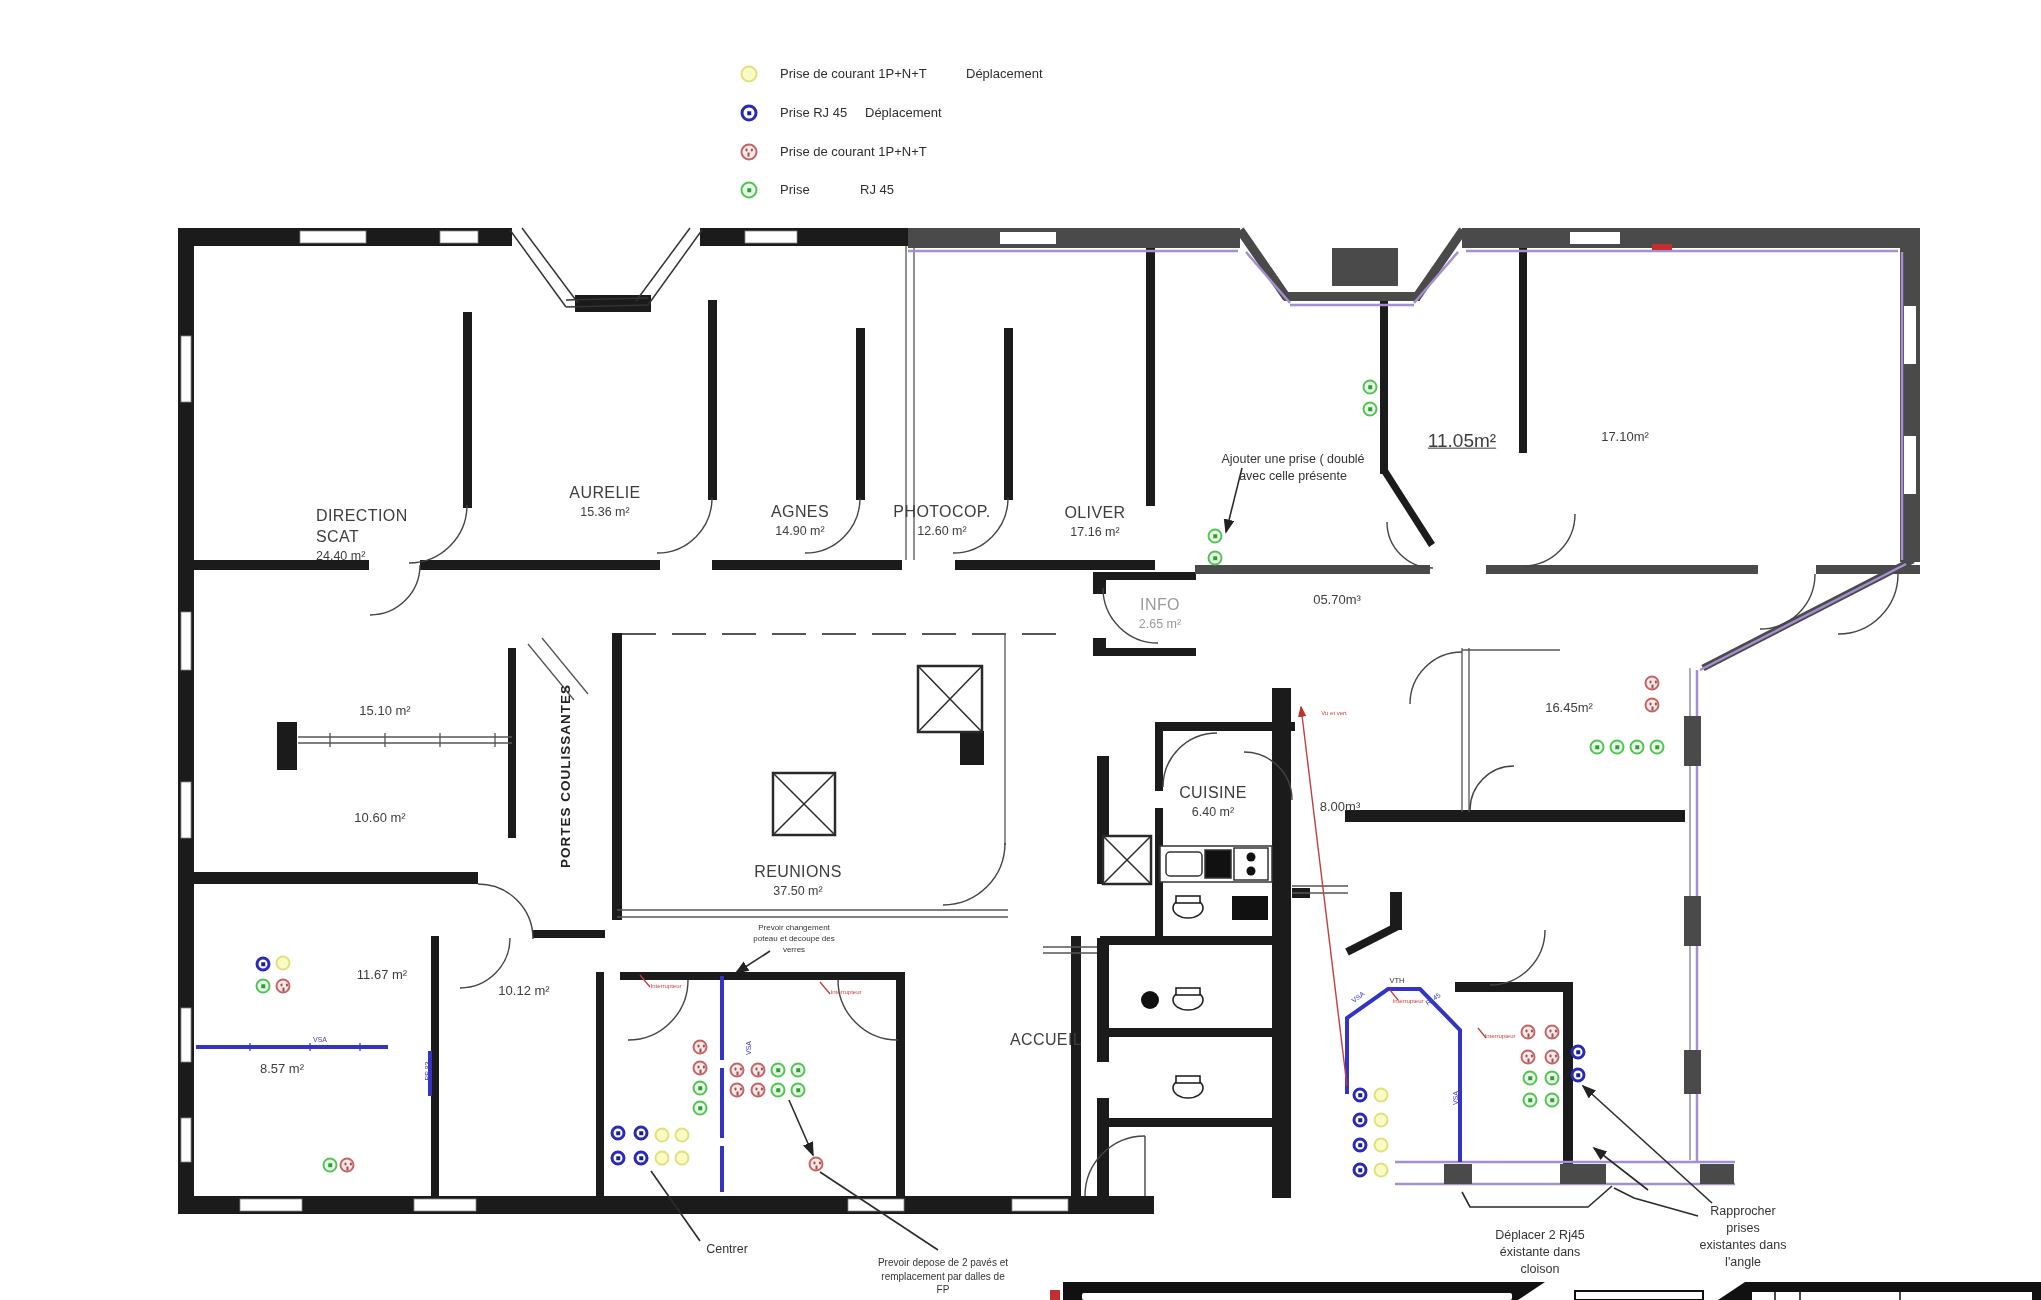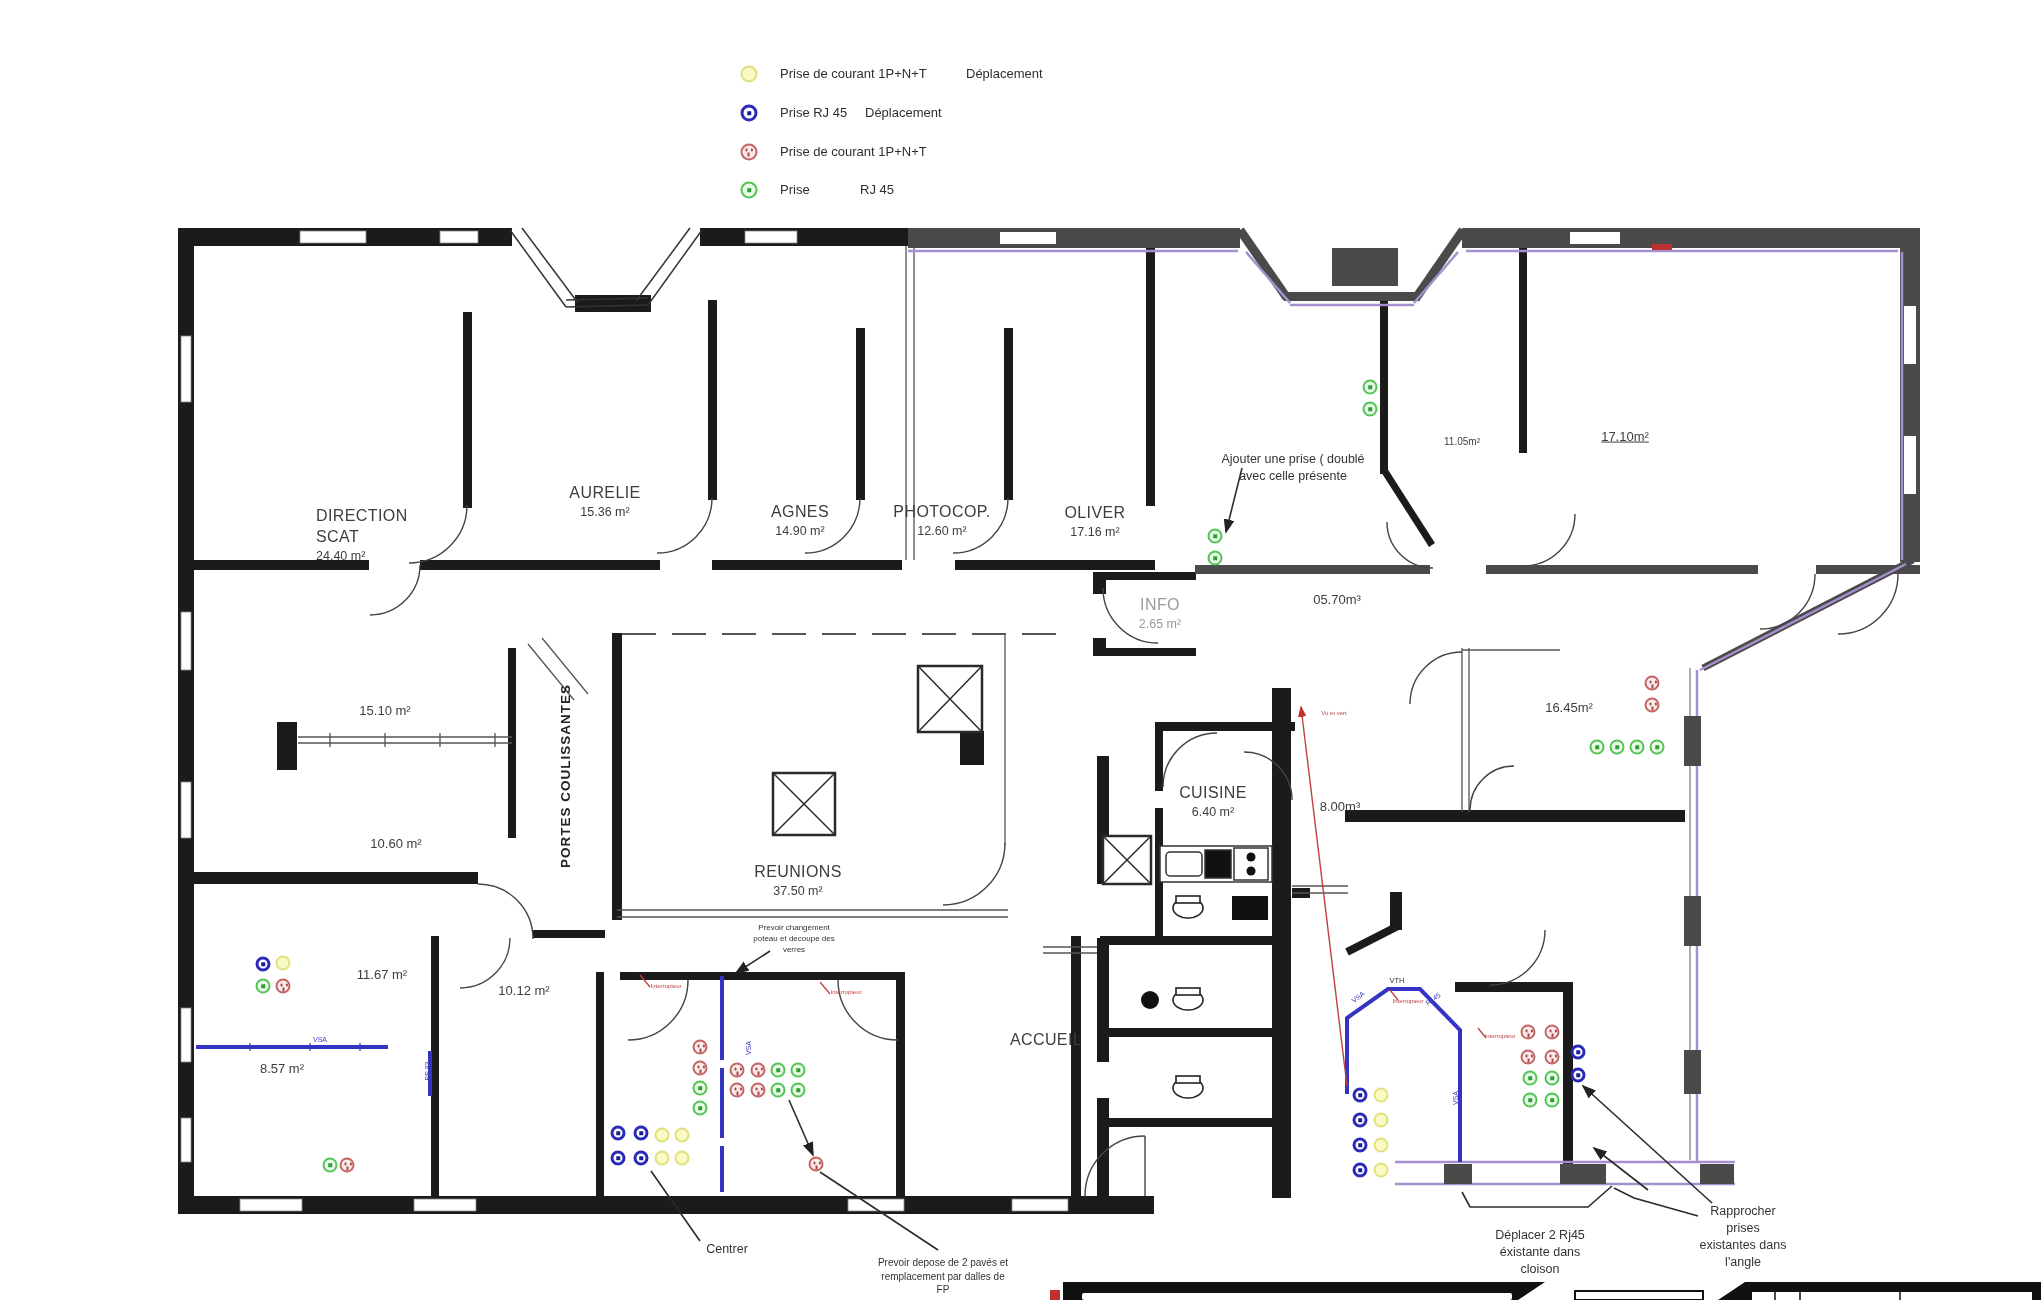--- a/index.html
+++ b/index.html
@@ -330,40 +330,40 @@
       <div class="room-label" style="left: 1213px; top: 802px;">
         <div class="rname">CUISINE</div>
         <div class="rarea">6.40 m²</div>
       </div>
       <div class="room-label" style="left: 1046px; top: 1040px;">
         <div class="rname">ACCUEIL</div>
       </div>
       <div class="room-label" style="left: 385px; top: 711px; text-align: center;">
         <div class="rarea" style="font-size: 13px;">15.10 m²</div>
       </div>
-      <div class="room-label" style="left: 380px; top: 844px; margin-left: 16px;">
+      <div class="room-label" style="left: 380px; top: 818px;">
         <div class="rarea" style="font-size: 13px;">10.60 m²</div>
       </div>
       <div class="room-label" style="left: 382px; top: 975px;">
         <div class="rarea" style="font-size: 13px;">11.67 m²</div>
       </div>
       <div class="room-label" style="left: 524px; top: 991px;">
         <div class="rarea" style="font-size: 13px;">10.12 m²</div>
       </div>
       <div class="room-label" style="left: 282px; top: 1069px;">
         <div class="rarea" style="font-size: 13px;">8.57 m²</div>
       </div>
       <div class="room-label" style="left: 1337px; top: 600px;">
         <div class="rarea" style="font-size: 13px;">05.70m³</div>
       </div>
       <div class="room-label" style="left: 1462px; top: 441px;">
-        <div class="rarea" style="font-size: 10px;">11.05m²</div>
+        <div class="rarea" style="font-size: 19px; text-decoration: underline;">11.05m²</div>
       </div>
       <div class="room-label" style="left: 1625px; top: 437px;">
-        <div class="rarea" style="font-size: 13px; text-decoration: underline;">17.10m²</div>
+        <div class="rarea" style="font-size: 13px;">17.10m²</div>
       </div>
       <div class="room-label" style="left: 1569px; top: 708px;">
         <div class="rarea" style="font-size: 13px;">16.45m²</div>
       </div>
       <div class="room-label" style="left: 1340px; top: 807px;">
         <div class="rarea" style="font-size: 13px;">8.00m³</div>
       </div>
       <div class="annot" style="left: 1293px; top: 468px; font-size: 12.5px;">
         <div>Ajouter une prise ( doublé</div>
         <div>avec celle présente</div>

